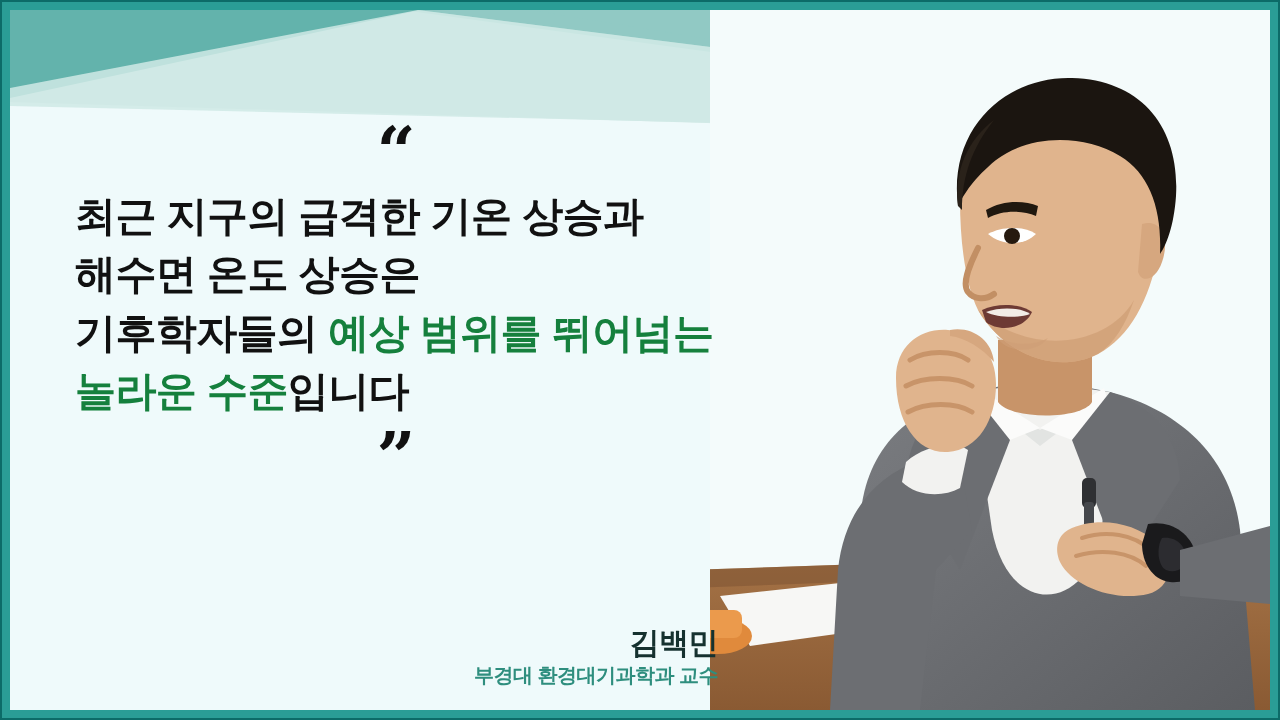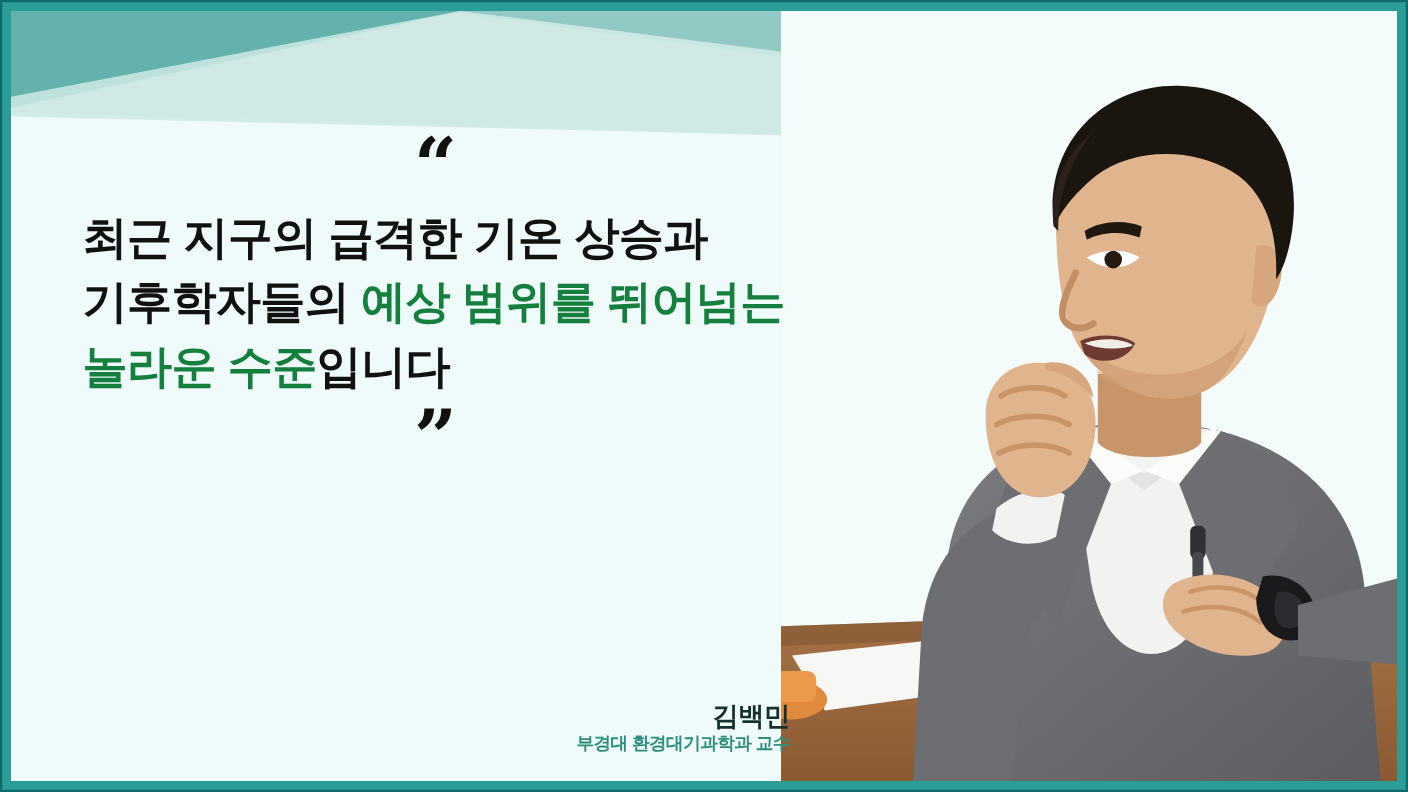--- a/index.html
+++ b/index.html
@@ -81,29 +81,29 @@
 
   
   .caption {
     position: absolute;
     right: 552px;
     bottom: 22px;
     text-align: right;
     width: 420px;
   }
   .cap-name {
-    font-size: 24px;
+    font-size: 30px;
     font-weight: 700;
     color: #15312f;
     letter-spacing: -0.5px;
     line-height: 1.15;
     margin-top: 28px;
   }
   .cap-role {
-    font-size: 16px;
+    font-size: 20px;
     font-weight: 700;
     color: #2e8e7e;
     letter-spacing: -0.5px;
     line-height: 1.3;
     margin-top: 2px;
   }
 
   
   .photo {
     position: absolute;
@@ -272,20 +272,23 @@
     <div class="quote-wrap">
 
       <div class="qmark open">“</div>
 
       <div class="quote-lines">
 
         <div class="qline">
           <span>최근 지구의 급격한 기온 상승과</span>
         </div>
 
+        <div class="qline">
+          <span>해수면 온도 상승은</span>
+        </div>
 
         <div class="qline">
           <span>기후학자들의 </span><span class="hl">예상 범위를 뛰어넘는</span>
         </div>
 
         <div class="qline">
           <span class="hl">놀라운 수준</span><span>입니다</span>
         </div>
 
       </div>

